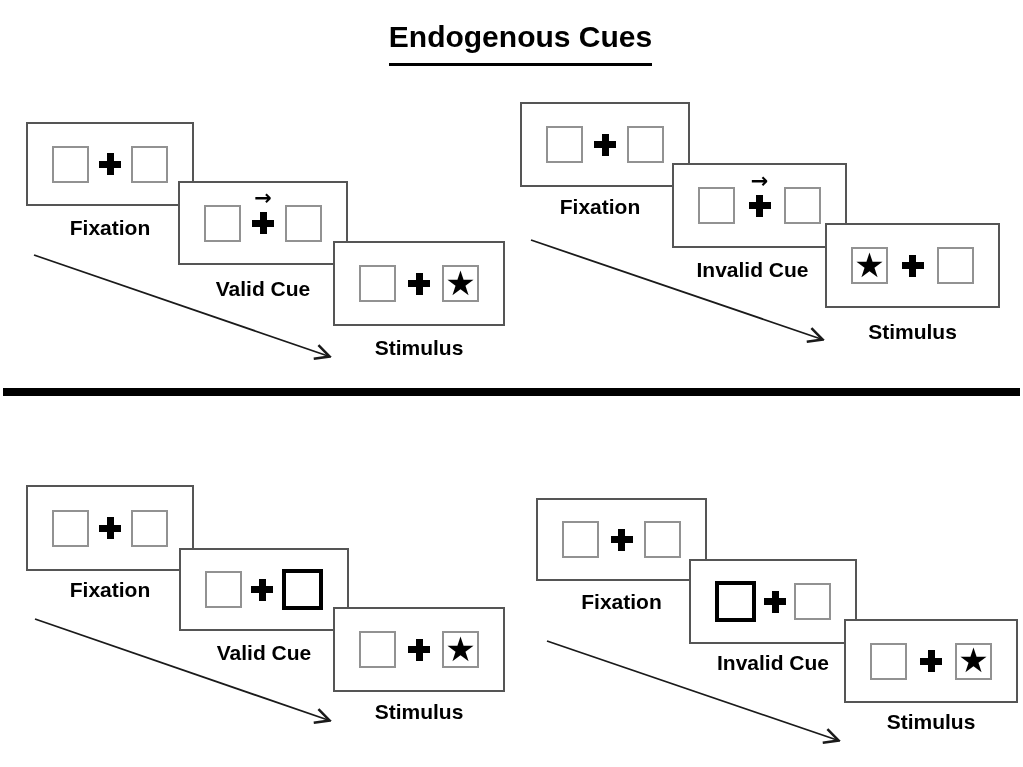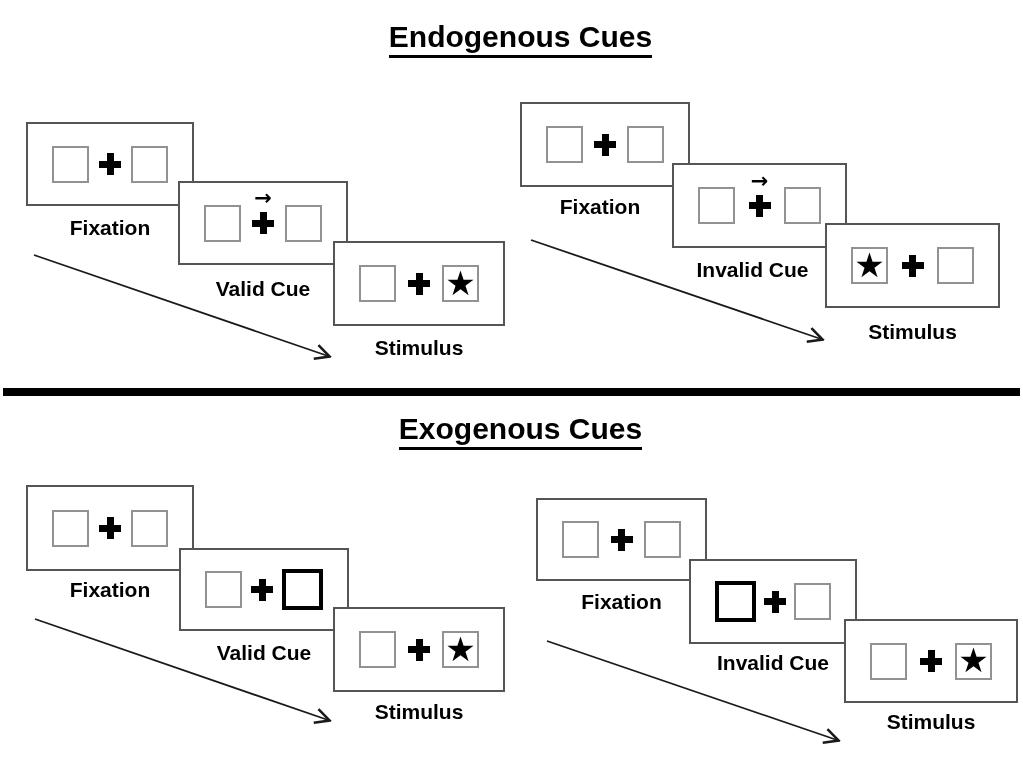--- a/index.html
+++ b/index.html
@@ -1,19 +1,19 @@
 <!DOCTYPE html>
 <html><head>
 <meta charset="utf-8">
 <style>
   html,body{margin:0;padding:0;background:#fff;}
   #stage{position:relative;width:1023px;height:767px;background:#ffffff;overflow:hidden;
          font-family:"Liberation Sans",sans-serif;color:#000;}
   .title{position:absolute;left:18px;right:0;text-align:center;font-size:30px;font-weight:bold;}
-  .title span{border-bottom:3px solid #000;padding-bottom:2px;}
+  .title span{border-bottom:3px solid #000;padding-bottom:10px;}
   .divider{position:absolute;left:3px;right:3px;top:388px;height:8px;background:#000;}
   .panel{position:absolute;background:#fff;border:2px solid #555;box-sizing:border-box;
          display:flex;align-items:center;justify-content:space-between;padding:0 24px;}
   .box{width:37px;height:37px;border:2px solid #929292;box-sizing:border-box;background:#fff;
        display:flex;align-items:center;justify-content:center;}
   .box.cue{width:41px;height:41px;border:4px solid #000;}
   .star{font-family:"DejaVu Sans",sans-serif;font-size:34px;line-height:1;margin-top:-2px;}
   .csym{position:relative;width:22px;height:22px;}
   .plus{position:absolute;left:0;top:0;width:22px;height:22px;}
   .plus::before{content:"";position:absolute;left:0;right:0;top:50%;margin-top:-3.5px;height:7px;background:#000;}
@@ -39,23 +39,20 @@
     <line x1="531" y1="240" x2="821" y2="339" stroke="#1a1a1a" stroke-width="1.8" marker-end="url(#ah)"></line>
     <line x1="35" y1="619" x2="328" y2="720" stroke="#1a1a1a" stroke-width="1.8" marker-end="url(#ah)"></line>
     <line x1="547" y1="641" x2="837" y2="740" stroke="#1a1a1a" stroke-width="1.8" marker-end="url(#ah)"></line>
   </svg>
 
   
   <div class="title" style="top:20px;">
     <span>Endogenous Cues</span>
   </div>
   <div class="divider"></div>
-  <div class="title" style="top:412px;">
-    <span>Exogenous Cues</span>
-  </div>
 
   
   <div style="display:contents">
     <div class="panel" style="left:26px;top:122px;width:168px;height:84px;z-index:1;">
       <span class="box"></span>
       <span class="csym">
           <span class="plus"></span>
         </span>
       <span class="box"></span>
     </div>

